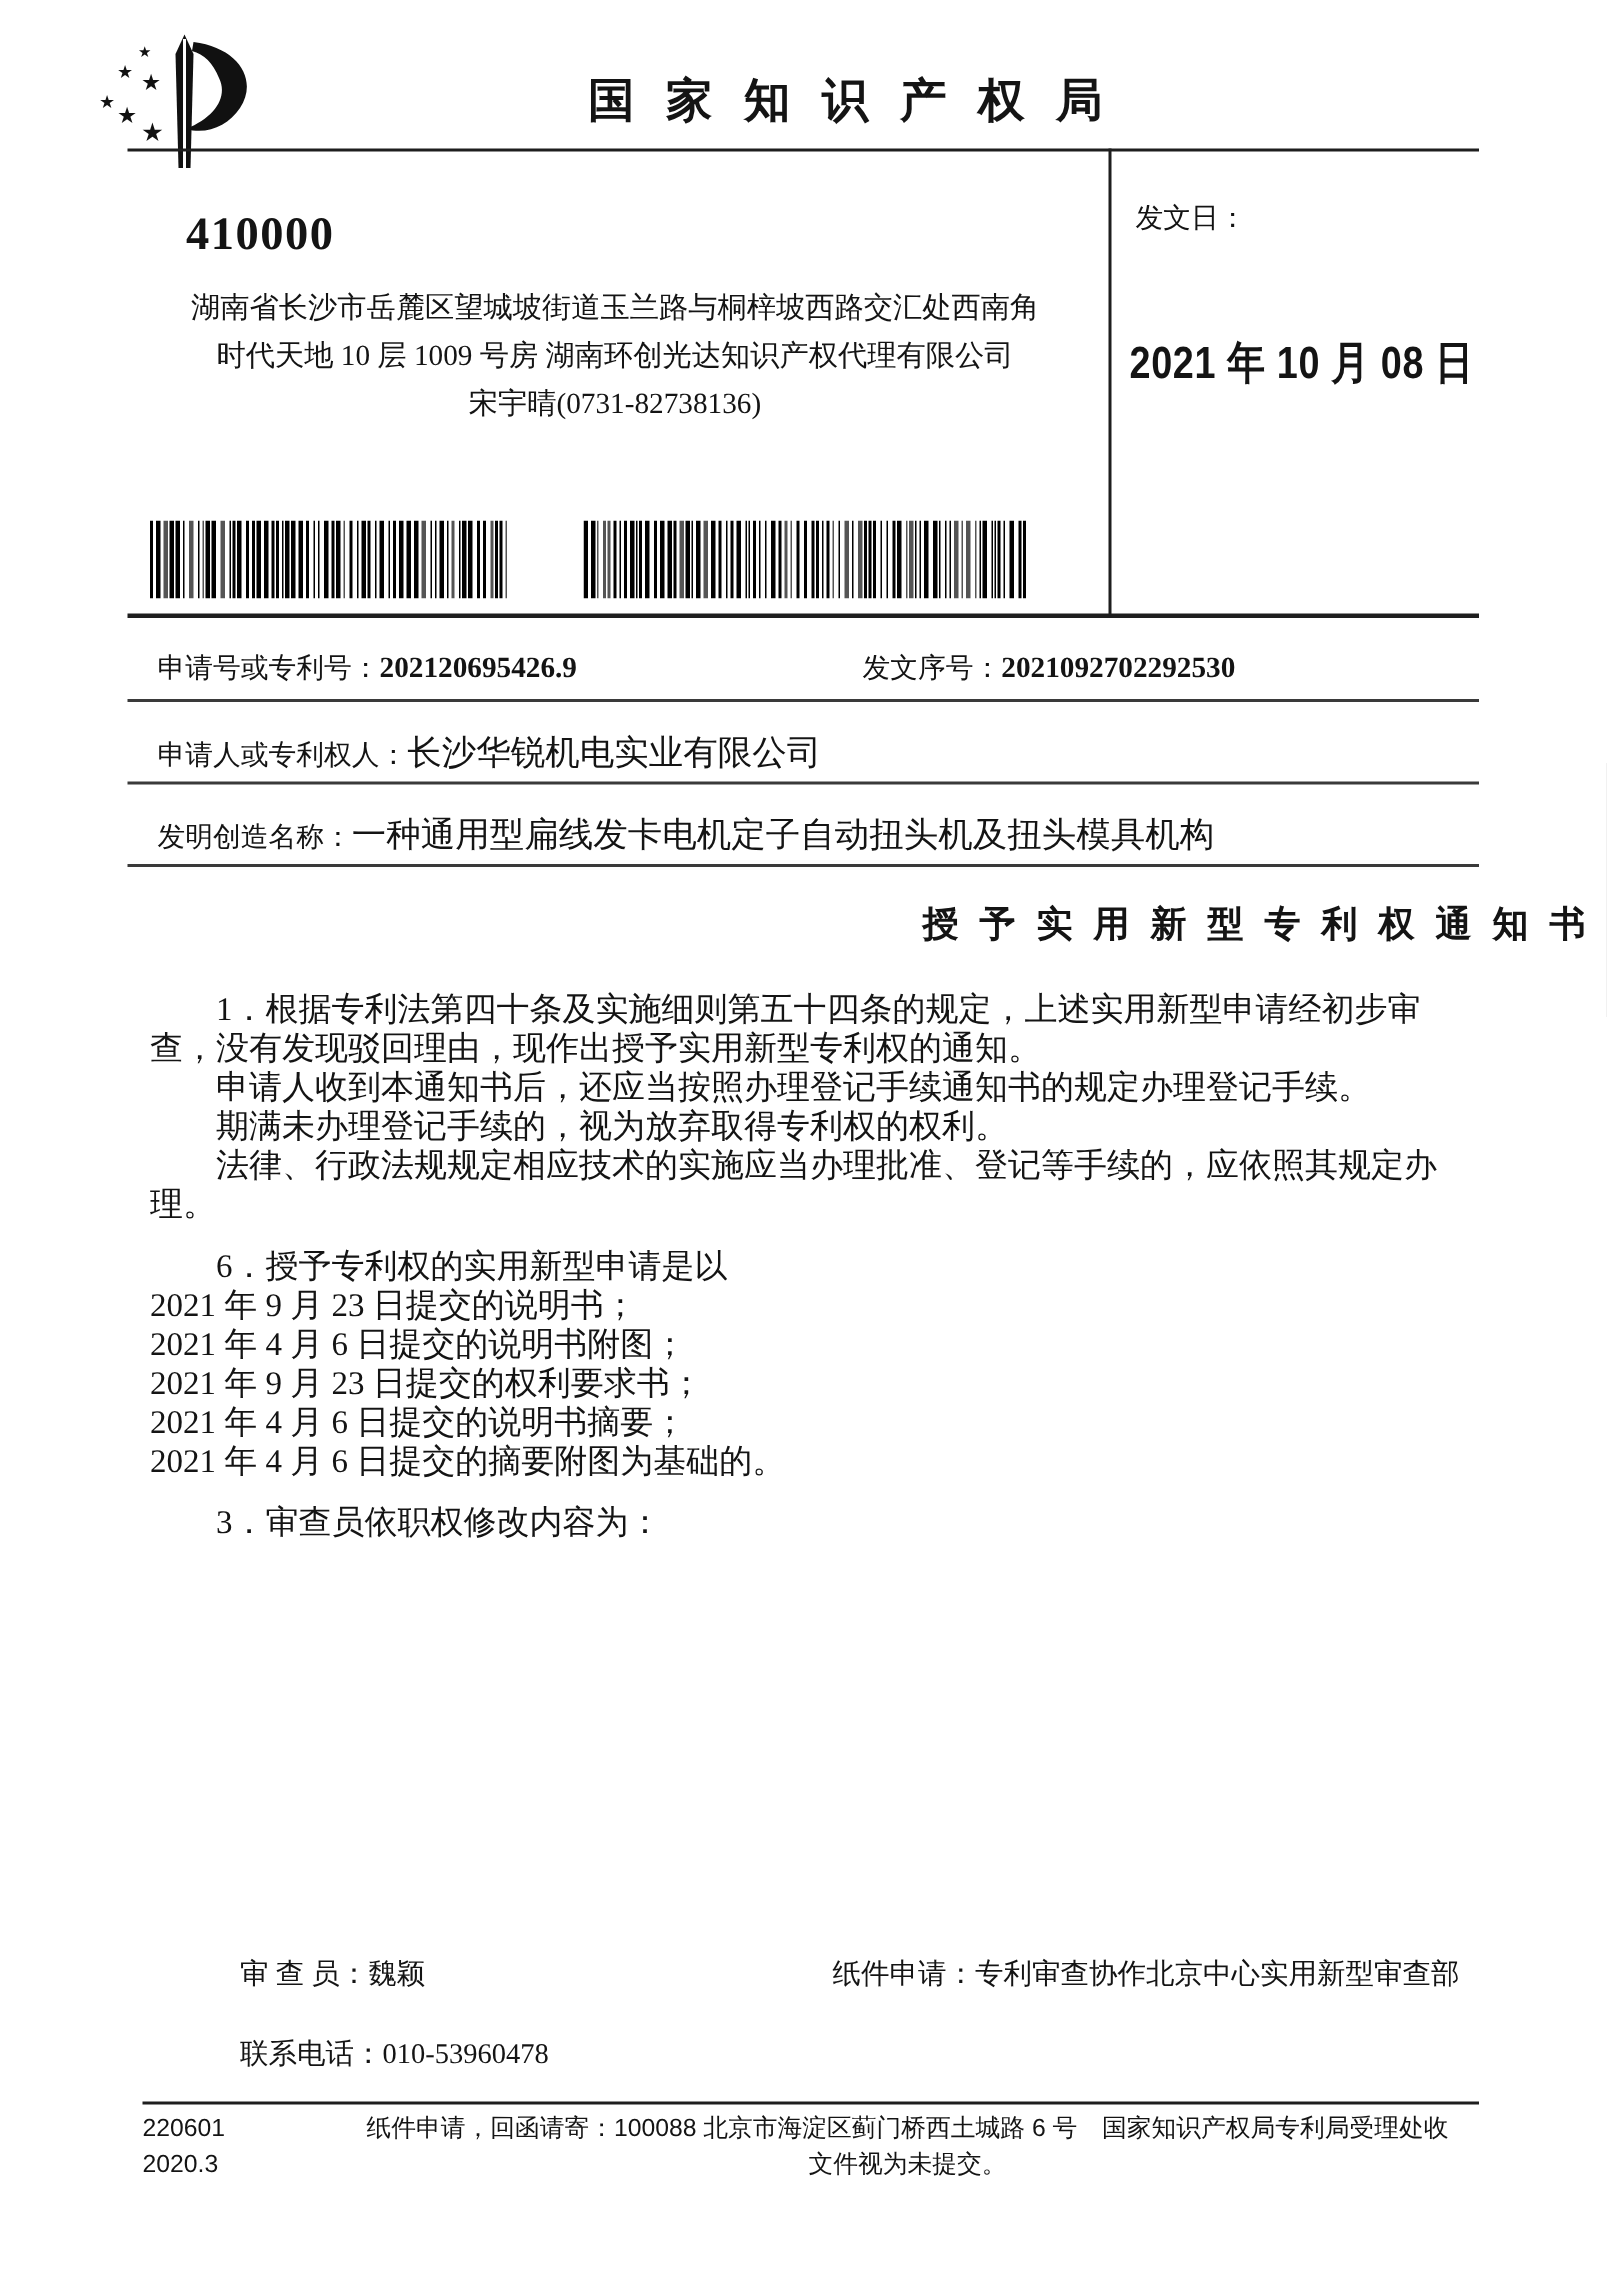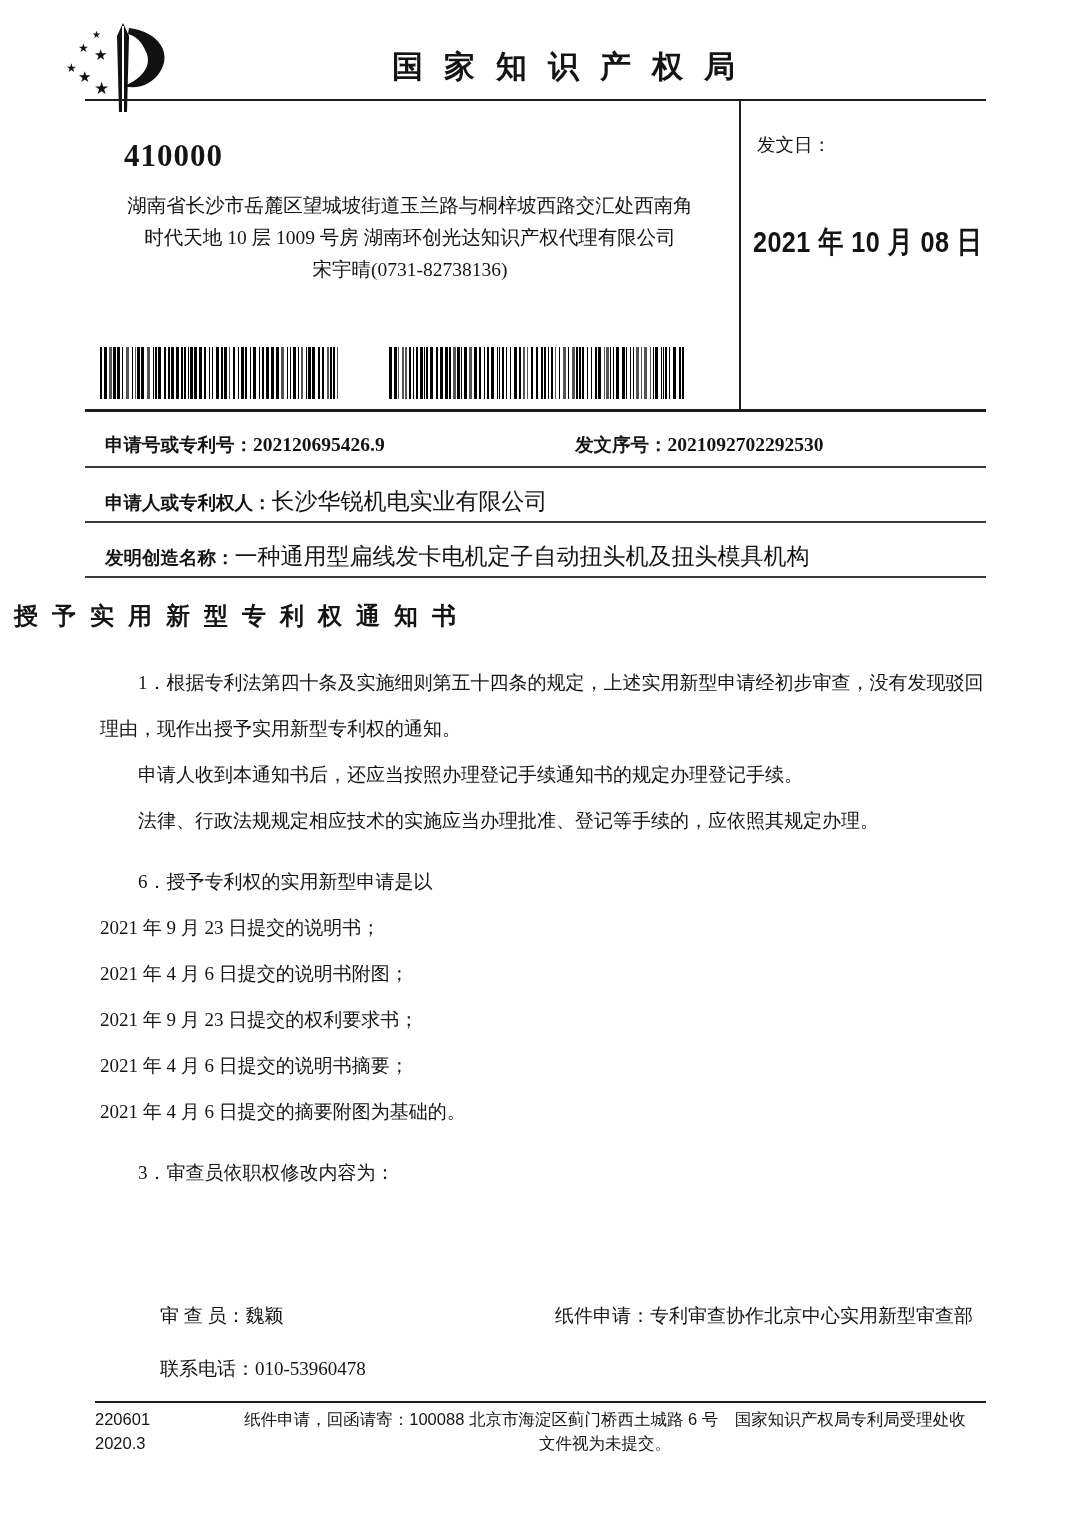--- a/index.html
+++ b/index.html
@@ -33,32 +33,32 @@
     transform:scaleX(0.84); transform-origin:left center; letter-spacing:0.5px;
   }
 
   
   .barcode { position:absolute; top:347px; height:52px; overflow:hidden; }
   .barcode.b1 { left:100px; width:242px; }
   .barcode.b2 { left:389px; width:296px; }
 
   
   .frow { position:absolute; white-space:nowrap; }
-  .lbl { font-family:"Liberation Sans", sans-serif; font-weight:bold; font-size:18.5px;text-align:right; }
+  .lbl { font-family:"Liberation Sans", sans-serif; font-weight:normal; font-size:18.5px;text-align:right; }
   .val-num { font-family:"Liberation Serif", serif; font-weight:bold; font-size:19.5px; }
   .val-cn { font-size:23px; }
 
   
   .doc-title {
-    position:absolute; left:0; top:600px; width:100%; text-align:left;
+    position:absolute; left:0; top:600px; width:100%; text-align:right;
     font-family:"Liberation Sans", sans-serif; font-weight:bold;
     font-size:24px; letter-spacing:14px; text-indent:14px; white-space:nowrap;
   }
   .body-text { position:absolute; left:100px; top:660px; width:888px;
-               font-size:19px; line-height:46px; }
+               font-size:22px; line-height:26px; }
   .body-text p { margin:0; text-indent:2em; }
   .body-text p.noindent { text-indent:0; }
   .spacer { height:15px; }
 
   
   .sig { position:absolute; font-size:19px; white-space:nowrap; }
 
   
   .foot { position:absolute; font-family:"Liberation Sans", sans-serif; font-size:16.5px; line-height:24px; }
   .foot-codes { left:95px; top:1407px; }
@@ -254,20 +254,21 @@
   <div class="frow" style="left:105px; top:541px;">
     <span class="lbl">发明创造名称：</span><span class="val-cn">一种通用型扁线发卡电机定子自动扭头机及扭头模具机构</span>
   </div>
   <div class="rule gray" style="left:85px; top:576px; width:901px; height:2px;"></div>
 
   <div class="doc-title">授予实用新型专利权通知书</div>
 
   <div class="body-text">
     <p>1．根据专利法第四十条及实施细则第五十四条的规定，上述实用新型申请经初步审查，没有发现驳回理由，现作出授予实用新型专利权的通知。</p>
     <p>申请人收到本通知书后，还应当按照办理登记手续通知书的规定办理登记手续。</p>
+    <p>期满未办理登记手续的，视为放弃取得专利权的权利。</p>
     <p>法律、行政法规规定相应技术的实施应当办理批准、登记等手续的，应依照其规定办理。</p>
     <div class="spacer"></div>
     <p>6．授予专利权的实用新型申请是以</p>
     <p class="noindent">2021 年 9 月 23 日提交的说明书；</p>
     <p class="noindent">2021 年 4 月 6 日提交的说明书附图；</p>
     <p class="noindent">2021 年 9 月 23 日提交的权利要求书；</p>
     <p class="noindent">2021 年 4 月 6 日提交的说明书摘要；</p>
     <p class="noindent">2021 年 4 月 6 日提交的摘要附图为基础的。</p>
     <div class="spacer"></div>
     <p>3．审查员依职权修改内容为：</p>

